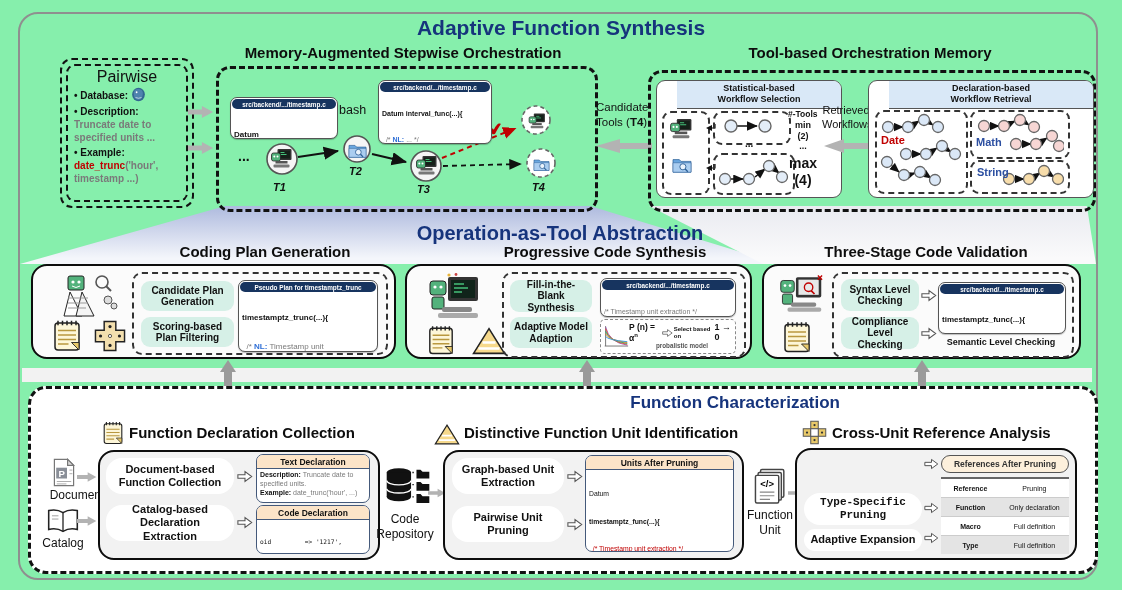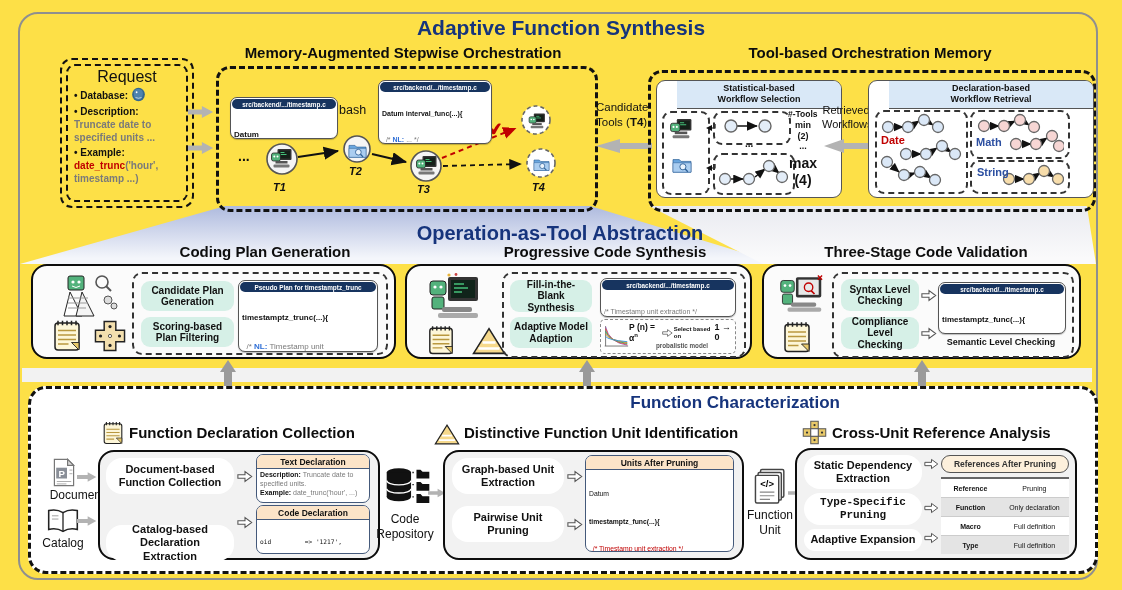--- a/index.html
+++ b/index.html
@@ -1,16 +1,16 @@
 <!DOCTYPE html>
 <html><head>
 <meta charset="utf-8">
 <style>
   html,body{margin:0;padding:0;background:#fff;}
-  .canvas{position:relative;width:1122px;height:590px;background:#fde047;
+  .canvas{position:relative;width:1122px;height:590px;background:#86efac;
           font-family:"Liberation Sans",sans-serif;color:#111;overflow:hidden;}
   .abs{position:absolute;}
   .ctr{text-align:center;}
   .b{font-weight:bold;}
   .i{font-style:italic;}
   .navy{color:#16347c;}
   .gray{color:#7a7a7a;}
   .red{color:#c00000;}
   .bluekw{color:#2f6fd6;}
   .outer{border:2px solid #8f8f8f;border-radius:20px;}
@@ -64,21 +64,21 @@
               clip-path:polygon(2% 0,98% 0,100% 100%,27% 100%);
               background:linear-gradient(#e9eaf0,#fafafb 90%);"></div>
   <div class="abs" style="left:22px;top:368px;width:1070px;height:14px;background:#f2f2f2;"></div>
 
   <div class="abs outer" style="left:18px;top:12px;width:1076px;height:564px;"></div>
 
   <div class="abs ctr b navy" style="left:0;right:0;top:16px;font-size:21px;">Adaptive Function Synthesis</div>
 
   <div class="abs" style="left:60px;top:58px;width:130px;height:146px;border:2.5px dashed #111;border-radius:12px;">
     <div class="abs" style="left:4px;top:4px;right:4px;bottom:4px;border:2px dashed #111;border-radius:9px;padding:2px 6px;box-sizing:border-box;">
-      <div class="ctr" style="font-size:16px;">Request</div>
+      <div class="ctr" style="font-size:16px;">Pairwise</div>
       <div style="font-size:10px;font-weight:bold;line-height:1.3;margin-top:1px;">
         <div>
           <span>• </span><span>Database:</span>
           <svg width="15" height="15" viewBox="0 0 20 20" style="vertical-align:-3px;">
             <ellipse cx="10" cy="10" rx="8.5" ry="9" fill="#336791"></ellipse>
             <path d="M5 4 q5 -3 9 0 q3 3 1 9 q-1 4 -5 4 q-5 0 -6 -5 q-1 -5 1 -8" fill="#4f83ae"></path>
             <circle cx="7.5" cy="7" r="1.2" fill="#fff"></circle>
             <path d="M6 14 q4 2 8 0" stroke="#fff" stroke-width="0.8" fill="none"></path>
           </svg>
         </div>
@@ -526,21 +526,21 @@
   </svg>
   <div class="abs ctr lbl12" style="left:36px;top:536px;width:54px;">Catalog</div>
   <svg class="abs" style="left:77px;top:514px;" width="20" height="14" viewBox="0 0 30 16">
     <path d="M0 5 H16 V1 L29 8 L16 15 V11 H0 Z" fill="#b3b3b3"></path>
     </svg>
 
   <div class="abs graybox" style="left:98px;top:450px;width:278px;height:106px;"></div>
   <div class="abs wpill" style="left:106px;top:458px;width:128px;height:36px;">
     <span>Document-based Function Collection</span>
     </div>
-  <div class="abs wpill" style="left:106px;top:505px;width:128px;height:36px;margin-top:20px;">
+  <div class="abs wpill" style="left:106px;top:505px;width:128px;height:36px;">
     <span>Catalog-based Declaration Extraction</span>
     </div>
   <svg class="abs" style="left:237px;top:470px;" width="16" height="13" viewBox="0 0 18 14">
     <path d="M1 5 H9 V1.5 L16.5 7 L9 12.5 V9 H1 Z" fill="#fff" stroke="#555" stroke-width="1.2"></path>
     </svg>
   <svg class="abs" style="left:237px;top:516px;" width="16" height="13" viewBox="0 0 18 14">
     <path d="M1 5 H9 V1.5 L16.5 7 L9 12.5 V9 H1 Z" fill="#fff" stroke="#555" stroke-width="1.2"></path>
     </svg>
 
   <div class="abs pbox" style="left:256px;top:454px;width:112px;height:47px;">
@@ -630,23 +630,20 @@
     <rect x="1" y="7" width="6" height="6" fill="#e8c96a" stroke="#555" stroke-width="0.8"></rect>
     <rect x="13" y="7" width="6" height="6" fill="#e8c96a" stroke="#555" stroke-width="0.8"></rect>
     <rect x="7" y="7" width="6" height="6" fill="#fff" stroke="#555" stroke-width="0.8"></rect>
     <circle cx="10" cy="4" r="0.9" fill="#333"></circle>
       <circle cx="4" cy="10" r="0.9" fill="#333"></circle>
     <circle cx="16" cy="10" r="0.9" fill="#333"></circle>
       <circle cx="10" cy="16" r="0.9" fill="#333"></circle>
   </svg>
   <div class="abs h2x" style="left:832px;top:424px;">Cross-Unit Reference Analysis</div>
   <div class="abs graybox" style="left:795px;top:448px;width:278px;height:108px;"></div>
-  <div class="abs wpill" style="left:804px;top:455px;width:118px;height:34px;">
-    <span>Static Dependency Extraction</span>
-    </div>
   <div class="abs wpill" style="left:804px;top:493px;width:118px;height:32px;font-family:Liberation Mono, monospace;">
     <span>Type-Specific Pruning</span>
     </div>
   <div class="abs wpill" style="left:804px;top:529px;width:118px;height:22px;">
     <span>Adaptive Expansion</span>
     </div>
   <svg class="abs" style="left:924px;top:458px;" width="15" height="12" viewBox="0 0 18 14">
     <path d="M1 5 H9 V1.5 L16.5 7 L9 12.5 V9 H1 Z" fill="#fff" stroke="#555" stroke-width="1.2"></path>
     </svg>
   <svg class="abs" style="left:924px;top:502px;" width="15" height="12" viewBox="0 0 18 14">

